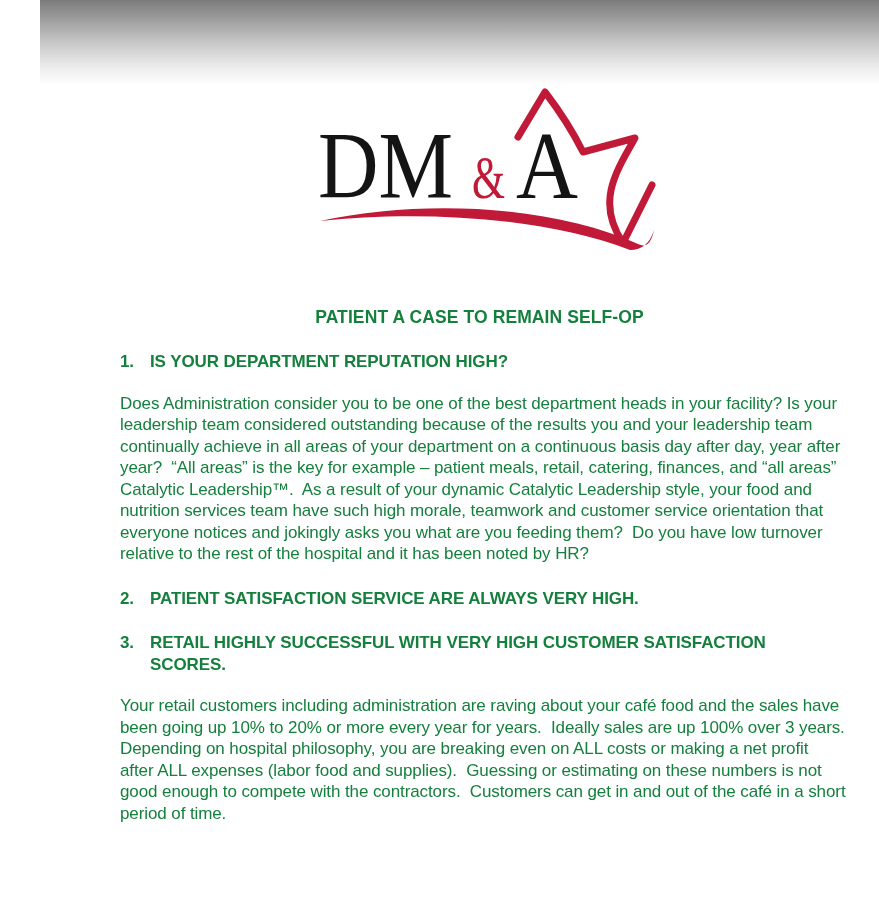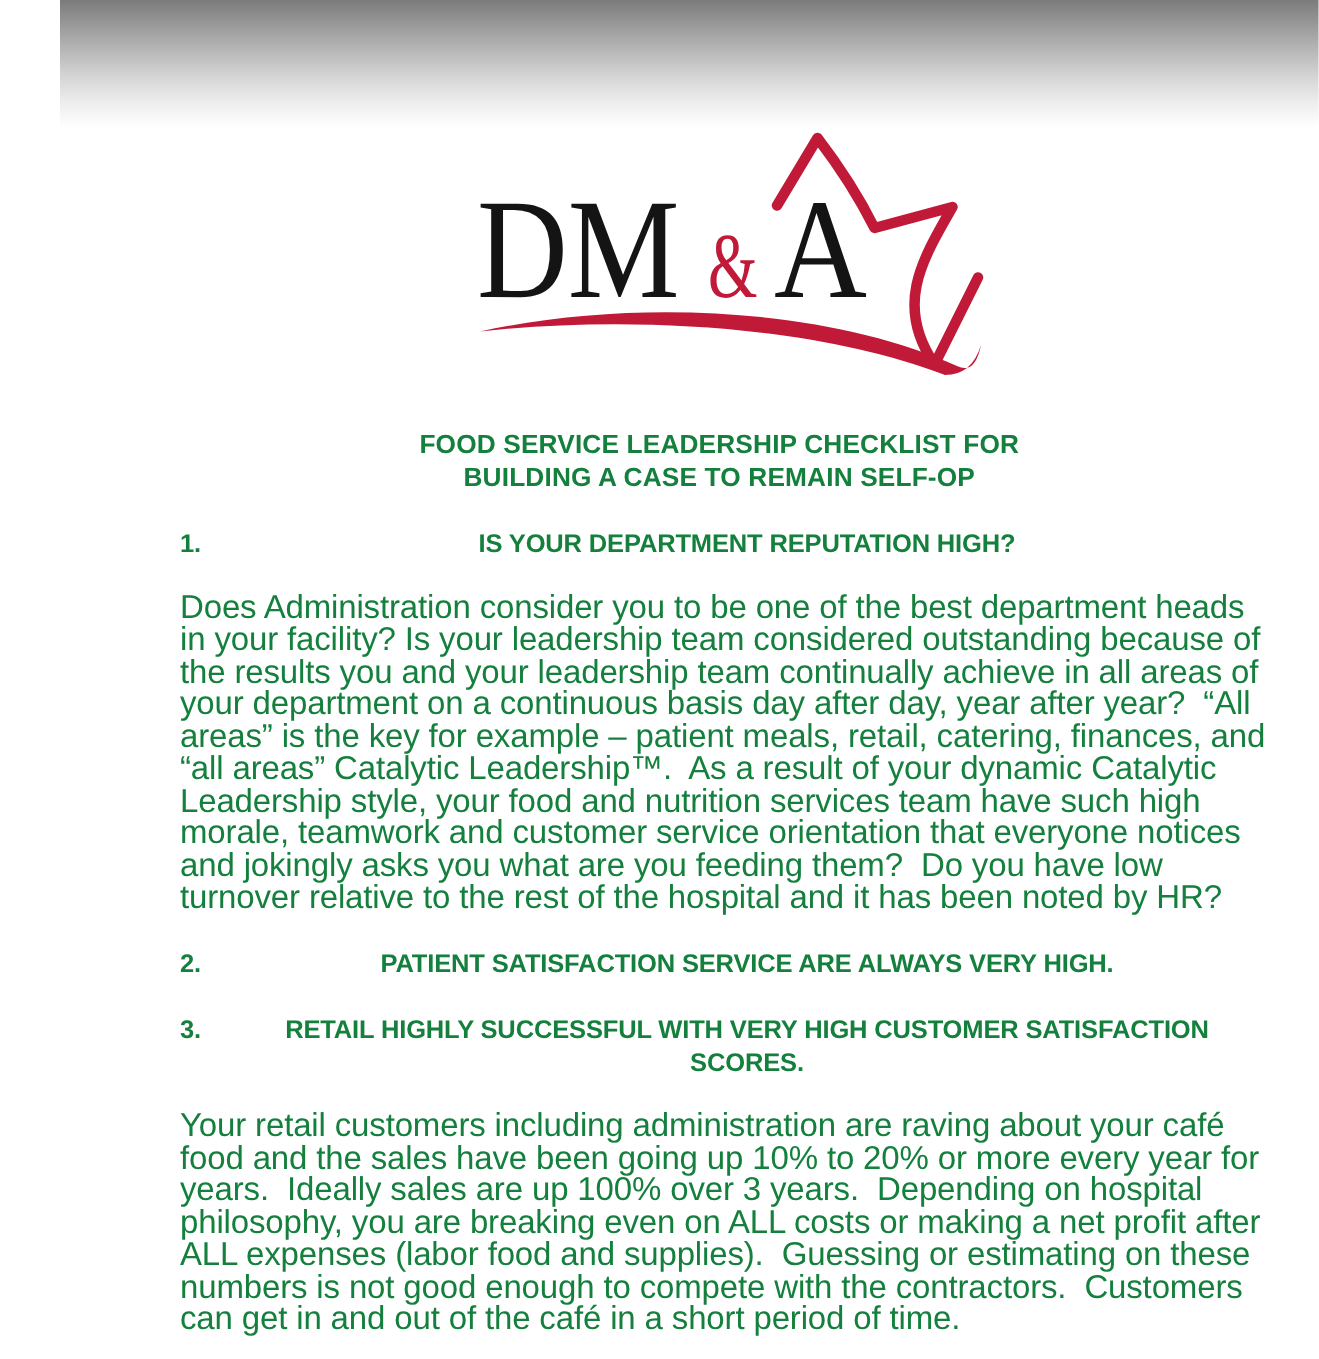--- a/index.html
+++ b/index.html
@@ -52,25 +52,24 @@
     font-weight: bold;
     font-size: 17px;
     line-height: 21.5px;
     letter-spacing: -0.1px;
   }
   .sec-num {
     flex: 0 0 30px;
   }
   .sec-title {
     flex: 1 1 auto;
-    text-align: center;
   }
   .sec-body {
     margin: 20px 0 0 0;
-    font-size: 22px;
+    font-size: 17px;
     line-height: 21.5px;
     letter-spacing: -0.1px;
     white-space: pre-wrap;
   }
 </style>
 </head>
 <body>
 
 <div class="page">
 
@@ -82,22 +81,22 @@
       <path d="M 218 49 L 245 4 Q 268 34 283 64 L 335 50 C 315 85 296 115 323 155 L 352 97" fill="none" stroke-width="7" stroke-linecap="round" stroke-linejoin="round" stroke="#C11A38"></path>
 
       <path d="M 20 133 C 125 110 255 118 338 156 Q 350 162 354 142 Q 348 162 330 162 C 245 129 118 122 20 133 Z" fill="#C11A38"></path>
       <text x="18" y="110" class="logo-dm" textLength="135" lengthAdjust="spacingAndGlyphs" fill="#141414">DM</text>
       <text x="172" y="110" class="logo-amp" textLength="33" lengthAdjust="spacingAndGlyphs" fill="#C11A38">&amp;</text>
       <text x="216" y="110" class="logo-a" textLength="62" lengthAdjust="spacingAndGlyphs" fill="#141414">A</text>
     </svg>
   </div>
 
   <h1 class="doc-title">
-    <span>FOOD SERVICE LEADERSHIP CHECKLIST FOR</span><br>
-    <span>BUILDING A CASE TO REMAIN SELF-OP</span>
+    <br>
+    <span>PATIENT A CASE TO REMAIN SELF-OP</span>
   </h1>
 
   <div class="content">
 
     <section>
       <div class="sec-heading">
         <span class="sec-num">1.</span>
         <span class="sec-title">IS YOUR DEPARTMENT REPUTATION HIGH?</span>
       </div>
       <p class="sec-body">Does Administration consider you to be one of the best department heads in your facility? Is your leadership team considered outstanding because of the results you and your leadership team continually achieve in all areas of your department on a continuous basis day after day, year after year?  “All areas” is the key for example – patient meals, retail, catering, finances, and “all areas” Catalytic Leadership™.  As a result of your dynamic Catalytic Leadership style, your food and nutrition services team have such high morale, teamwork and customer service orientation that everyone notices and jokingly asks you what are you feeding them?  Do you have low turnover relative to the rest of the hospital and it has been noted by HR?</p>

